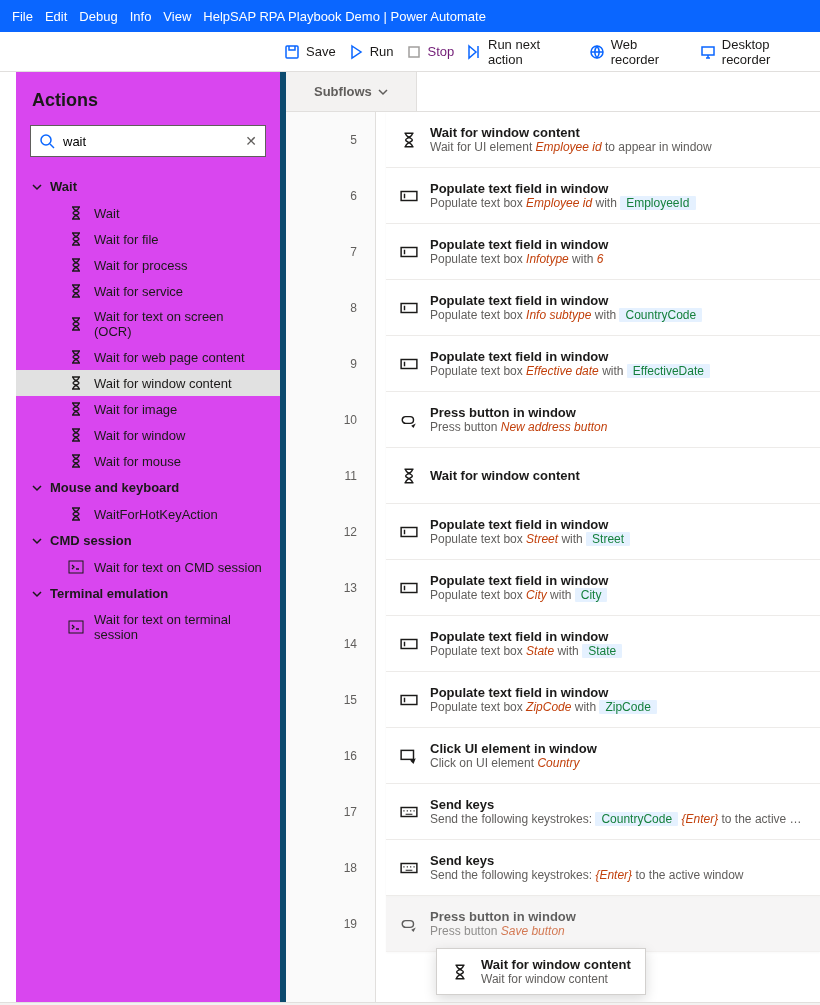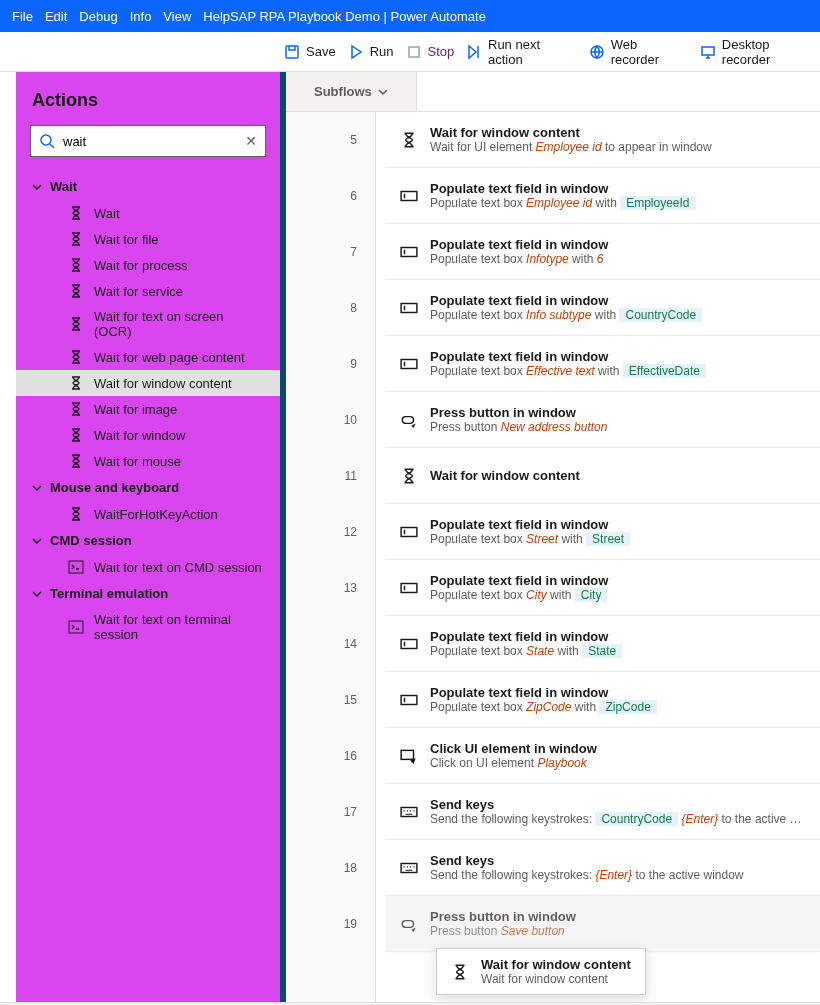--- a/index.html
+++ b/index.html
@@ -292,21 +292,21 @@
               <div class="step-desc">Populate text box <span class="link">Info subtype</span> with  <span class="chip">CountryCode</span></div>
             </div>
           </div>
           <div class="step">
             <span class="step-ico"><svg viewBox="0 0 16 16">
                 <rect x="1" y="4" width="14" height="8" stroke="#1b1a19" fill="none" stroke-width="1.3"></rect>
                 <path d="M4 6v4" stroke="#1b1a19" stroke-width="1.3"></path>
               </svg></span>
             <div class="step-body">
               <div class="step-title">Populate text field in window</div>
-              <div class="step-desc">Populate text box <span class="link">Effective text</span> with  <span class="chip">EffectiveDate</span></div>
+              <div class="step-desc">Populate text box <span class="link">Effective date</span> with  <span class="chip">EffectiveDate</span></div>
             </div>
           </div>
           <div class="step">
             <span class="step-ico"><svg viewBox="0 0 16 16">
                 <rect x="2" y="5" width="10" height="6" rx="3" stroke="#1b1a19" fill="none" stroke-width="1.3"></rect>
                 <path d="M10 13l4-2-2 4z" fill="#1b1a19"></path>
               </svg></span>
             <div class="step-body">
               <div class="step-title">Press button in window</div>
               <div class="step-desc">Press button <span class="link">New address button</span></div>
@@ -360,21 +360,21 @@
               <div class="step-desc">Populate text box <span class="link">ZipCode</span> with  <span class="chip">ZipCode</span></div>
             </div>
           </div>
           <div class="step">
             <span class="step-ico"><svg viewBox="0 0 16 16">
                 <rect x="1" y="3" width="11" height="8" stroke="#1b1a19" fill="none" stroke-width="1.3"></rect>
                 <path d="M9 12l5-2-2 5z" fill="#1b1a19"></path>
               </svg></span>
             <div class="step-body">
               <div class="step-title">Click UI element in window</div>
-              <div class="step-desc">Click on UI element <span class="link">Playbook</span></div>
+              <div class="step-desc">Click on UI element <span class="link">Country</span></div>
             </div>
           </div>
           <div class="step">
             <span class="step-ico"><svg viewBox="0 0 16 16">
                 <rect x="1" y="4" width="14" height="8" stroke="#1b1a19" fill="none" stroke-width="1.3"></rect>
                 <path d="M3 7h1M6 7h1M9 7h1M12 7h1M5 10h6" stroke="#1b1a19" stroke-width="1"></path>
               </svg></span>
             <div class="step-body">
               <div class="step-title">Send keys</div>
               <div class="step-desc">Send the following keystrokes:  <span class="chip">CountryCode</span>  <span class="link">{Enter}</span> to the active window</div>

